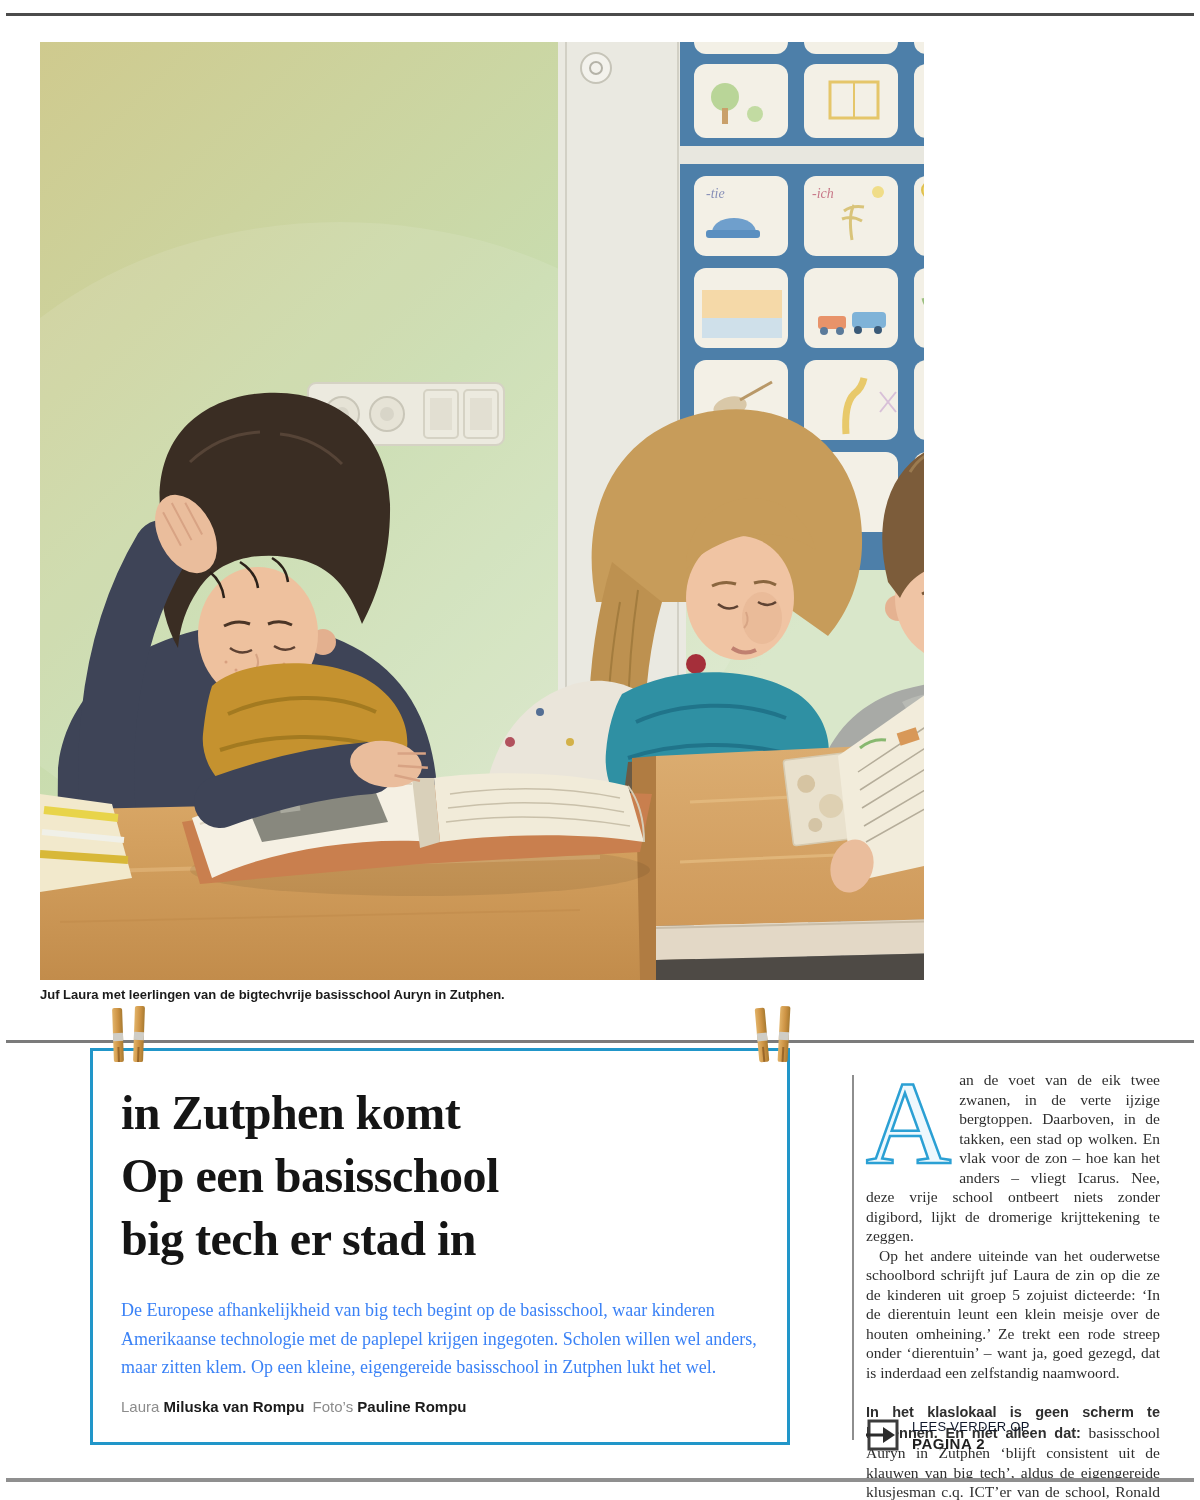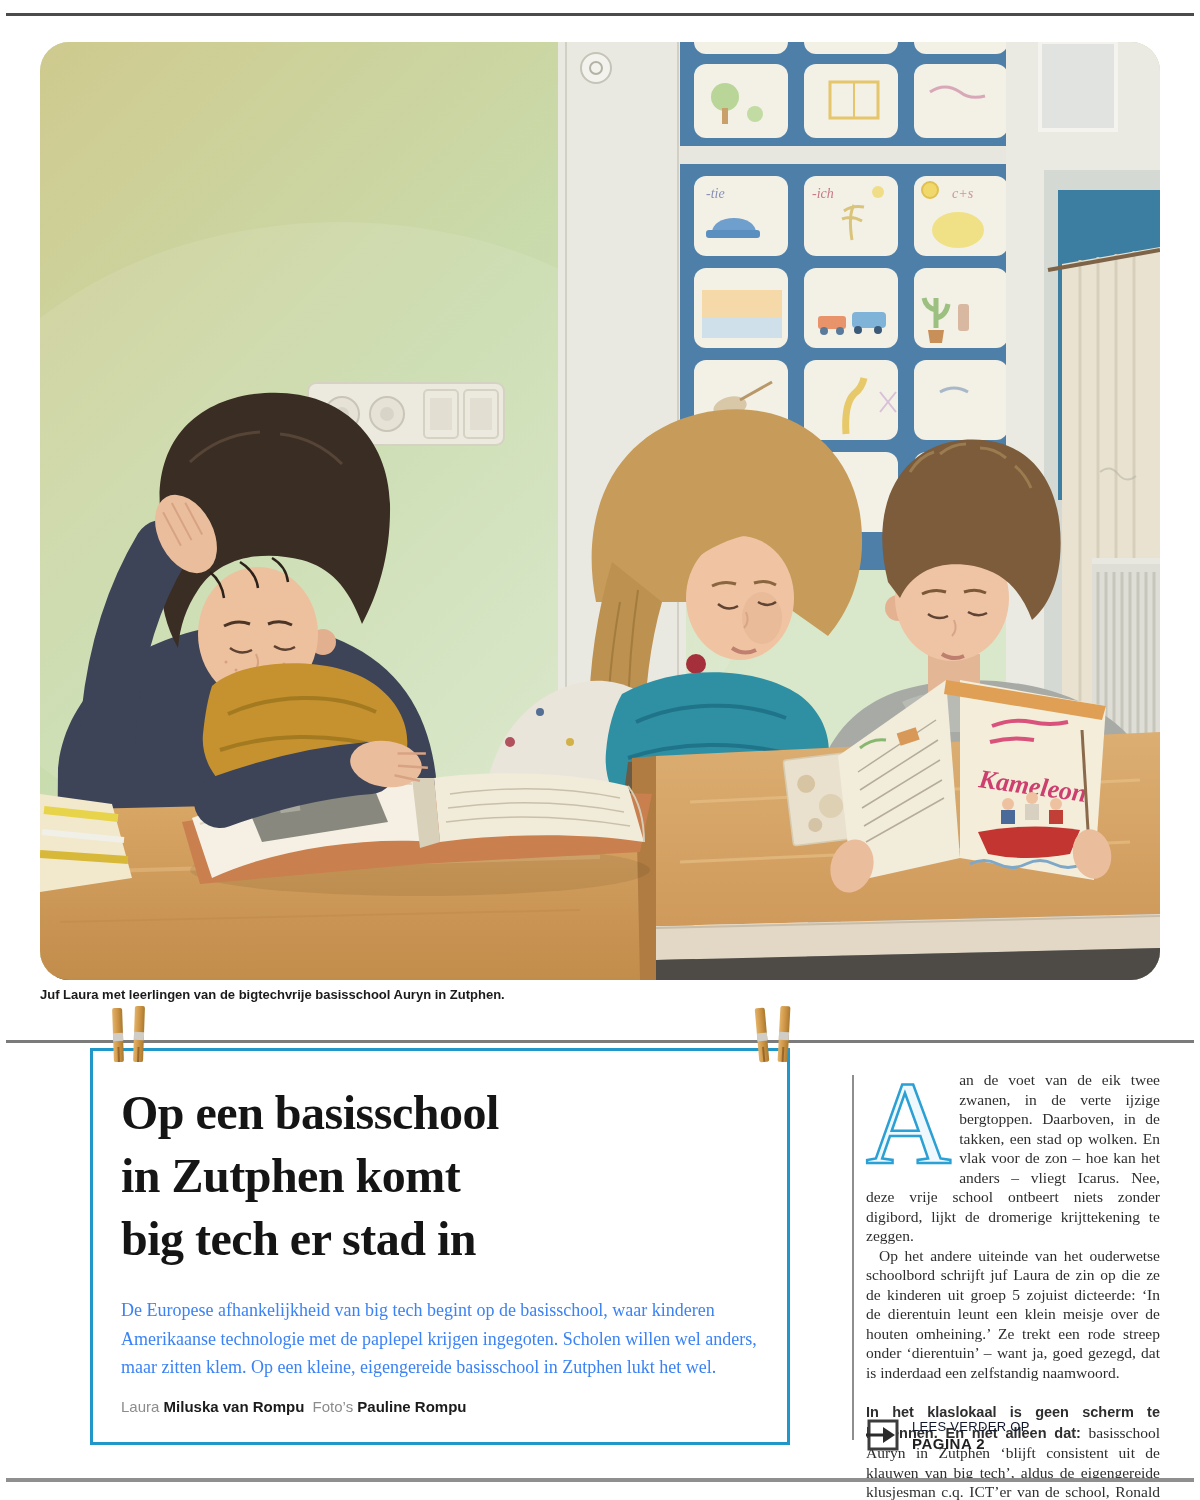--- a/index.html
+++ b/index.html
@@ -2,21 +2,21 @@
 <html><head>
 <meta charset="utf-8">
 <style>
   html,body{margin:0;padding:0;background:#fff;}
   .page{position:relative;width:1200px;height:1500px;background:#ffffff;overflow:hidden;
         font-family:"Liberation Sans",sans-serif;}
   .rule{position:absolute;left:6px;right:6px;}
   .rule-top{top:13px;height:3px;background:#4b4b4b;}
   .rule-mid{top:1040px;height:3px;background:#7b7b7b;z-index:1;}
   .rule-bottom{top:1478px;height:4px;background:#8f8f8f;}
-  .photo{position:absolute;left:40px;top:42px;width:1120px;height:938px;overflow:hidden;background:#cdd8b4;border-radius:29px;}
+  .photo{position:absolute;left:40px;top:42px;width:884px;height:938px;overflow:hidden;background:#cdd8b4;}
   .photo svg{display:block;}
   .caption{position:absolute;left:40px;top:987px;width:1120px;font-size:13px;font-weight:700;color:#1b1b1b;}
   .pin{position:absolute;width:10px;height:54px;border-radius:2px;z-index:2;
        background:linear-gradient(90deg,#e2b368,#cd9344 55%,#a87a30);}
   .pin .clip{position:absolute;top:46%;left:0;right:0;height:8px;background:#cfcdc6;}
   .pin::after{content:"";position:absolute;bottom:0;left:4px;width:2px;height:15px;background:rgba(110,66,18,.55);}
   .hbox{position:absolute;left:90px;top:1048px;width:694px;height:391px;border:3px solid #2196c9;z-index:0;}
   .headline{margin:30px 0 0 28px;font-family:"Liberation Serif",serif;font-weight:700;
             font-size:48px;line-height:63px;color:#151515;letter-spacing:-0.5px;}
   .standfirst{margin:26px 28px 0 28px;font-family:Liberation Serif, serif;font-size:18px;
@@ -328,22 +328,22 @@
     </div>
   <div class="pin" style="left:757px;top:1008px;transform:rotate(-5deg);">
       <span class="clip"></span>
     </div>
   <div class="pin" style="left:779px;top:1006px;height:56px;transform:rotate(3deg);">
       <span class="clip"></span>
     </div>
 
   <div class="hbox">
     <h1 class="headline">
+      <div>in Zutphen komt</div>
       <div>Op een basisschool</div>
-      <div>in Zutphen komt</div>
       <div>big tech er stad in</div>
     </h1>
     <p class="standfirst">De Europese afhankelijkheid van big tech begint op de basisschool, waar kinderen Amerikaanse technologie met de paplepel krijgen ingegoten. Scholen willen wel anders, maar zitten klem. Op een kleine, eigengereide basisschool in Zutphen lukt het wel.</p>
     <div class="byline">
       <span>Laura</span>
       <span class="name">Miluska van Rompu</span>
       <span class="foto-label">Foto’s</span>
       <span class="name">Pauline Rompu</span>
     </div>
   </div>

